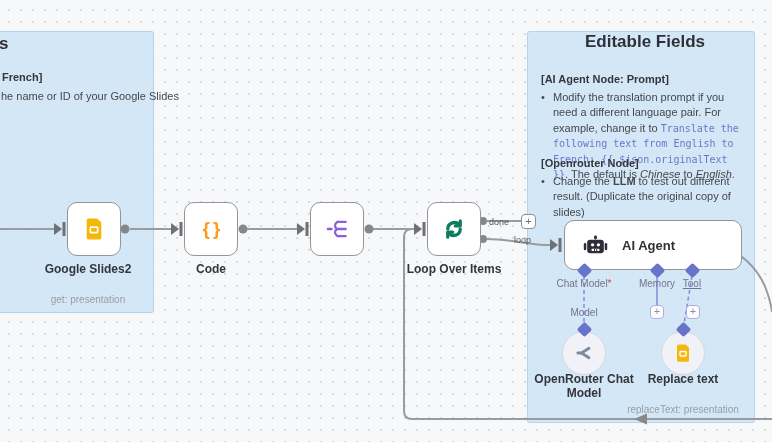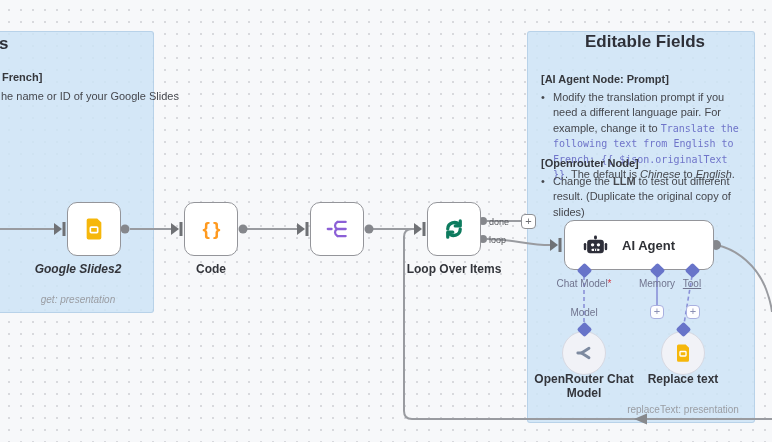--- a/index.html
+++ b/index.html
@@ -18,21 +18,21 @@
   .bullet{display:flex;}
   .bullet .marker{width:12px; flex:0 0 12px;}
   .code{font-family:"DejaVu Sans Mono",monospace; font-size:10px; color:#6f74c9;}
   .ital{font-style:italic;}
   .bld{font-weight:bold;}
   .nowrap{white-space:nowrap;}
   svg.edges{position:absolute; left:0; top:0; z-index:1; pointer-events:none;}
   .node-box{position:absolute; width:54px; height:54px; background:#ffffff;
     border:1.7px solid #94959a; border-radius:10px; box-sizing:border-box;
     display:flex; align-items:center; justify-content:center; z-index:3;}
-  .ai-node{width:150px; height:50px; justify-content:flex-start; padding-left:17px; gap:13px;}
+  .ai-node{width:178px; height:50px; justify-content:flex-start; padding-left:17px; gap:13px;}
   .ai-title{font-size:13px; font-weight:bold; color:#2f3136;}
   .node-label{position:absolute; width:120px; text-align:center; z-index:2;}
   .node-label .main{font-size:12px; font-weight:bold; color:#33353b;}
   .node-label .sub{font-size:10px; color:#9a9da3; margin-top:18px;}
   .circle-node{position:absolute; width:44px; height:44px; border-radius:50%;
     background:#f1f2f7; border:1px solid #d7d9e2; box-sizing:border-box;
     display:flex; align-items:center; justify-content:center; z-index:3;}
   .diamond{position:absolute; width:11px; height:11px; background:#6874c9;
     border-radius:2px; transform:rotate(45deg); z-index:4;}
   .port-label{position:absolute; font-size:10px; color:#70748e; text-align:center; z-index:2; white-space:nowrap;}
@@ -119,21 +119,21 @@
         </g>
     </g>
   </svg>
 
   <div class="node-box" style="left:67px; top:202px;">
     <svg width="22" height="24" viewBox="0 0 24 26">
       <path d="M6 1.5h9.5L20 6v16.5a2 2 0 0 1-2 2H6a2 2 0 0 1-2-2v-19a2 2 0 0 1 2-2z" fill="#f6b70b"></path>
       <rect x="8" y="11" width="8" height="6" rx="1" fill="none" stroke="#ffffff" stroke-width="1.8"></rect>
     </svg>
   </div>
-  <div class="node-label" style="left:18px; top:262px;font-style:italic;">
+  <div class="node-label" style="left:28px; top:262px;">
     <div class="main">Google Slides2</div>
     <div class="sub">get: presentation</div>
   </div>
 
   <div class="node-box" style="left:184px; top:202px;">
     <span class="code-glyph">{}</span>
   </div>
   <div class="node-label" style="left:151px; top:262px;">
     <div class="main">Code</div>
   </div>
@@ -157,21 +157,21 @@
         <path d="M17 5.5 v4 h-4"></path>
         <path d="M17 12 a5.2 5.2 0 0 1 -9.4 3"></path>
         <path d="M7 18.5 v-4 h4"></path>
       </g>
     </svg>
   </div>
   <div class="node-label" style="left:394px; top:262px;">
     <div class="main">Loop Over Items</div>
   </div>
   <div class="endpoint-label" style="left:489px; top:217px;">done</div>
-  <div class="endpoint-label" style="left:489px; top:235px;">loop</div>
+  <div class="endpoint-label" style="left:514px; top:235px;">loop</div>
   <div class="plus-btn plus-gray" style="left:521px; top:214px;"><span>+</span></div>
 
   <div class="node-box ai-node" style="left:564px; top:220px;">
     <svg width="27" height="27" viewBox="0 0 24 24">
       <g fill="#2d2e39">
         <rect x="1.6" y="9.8" width="2.2" height="6.4" rx="1.1"></rect>
         <rect x="20.2" y="9.8" width="2.2" height="6.4" rx="1.1"></rect>
         <rect x="10.7" y="3.2" width="2.6" height="3.4" rx="1.2"></rect>
         <rect x="4.6" y="6.8" width="14.8" height="12" rx="2.6"></rect>
       </g>

